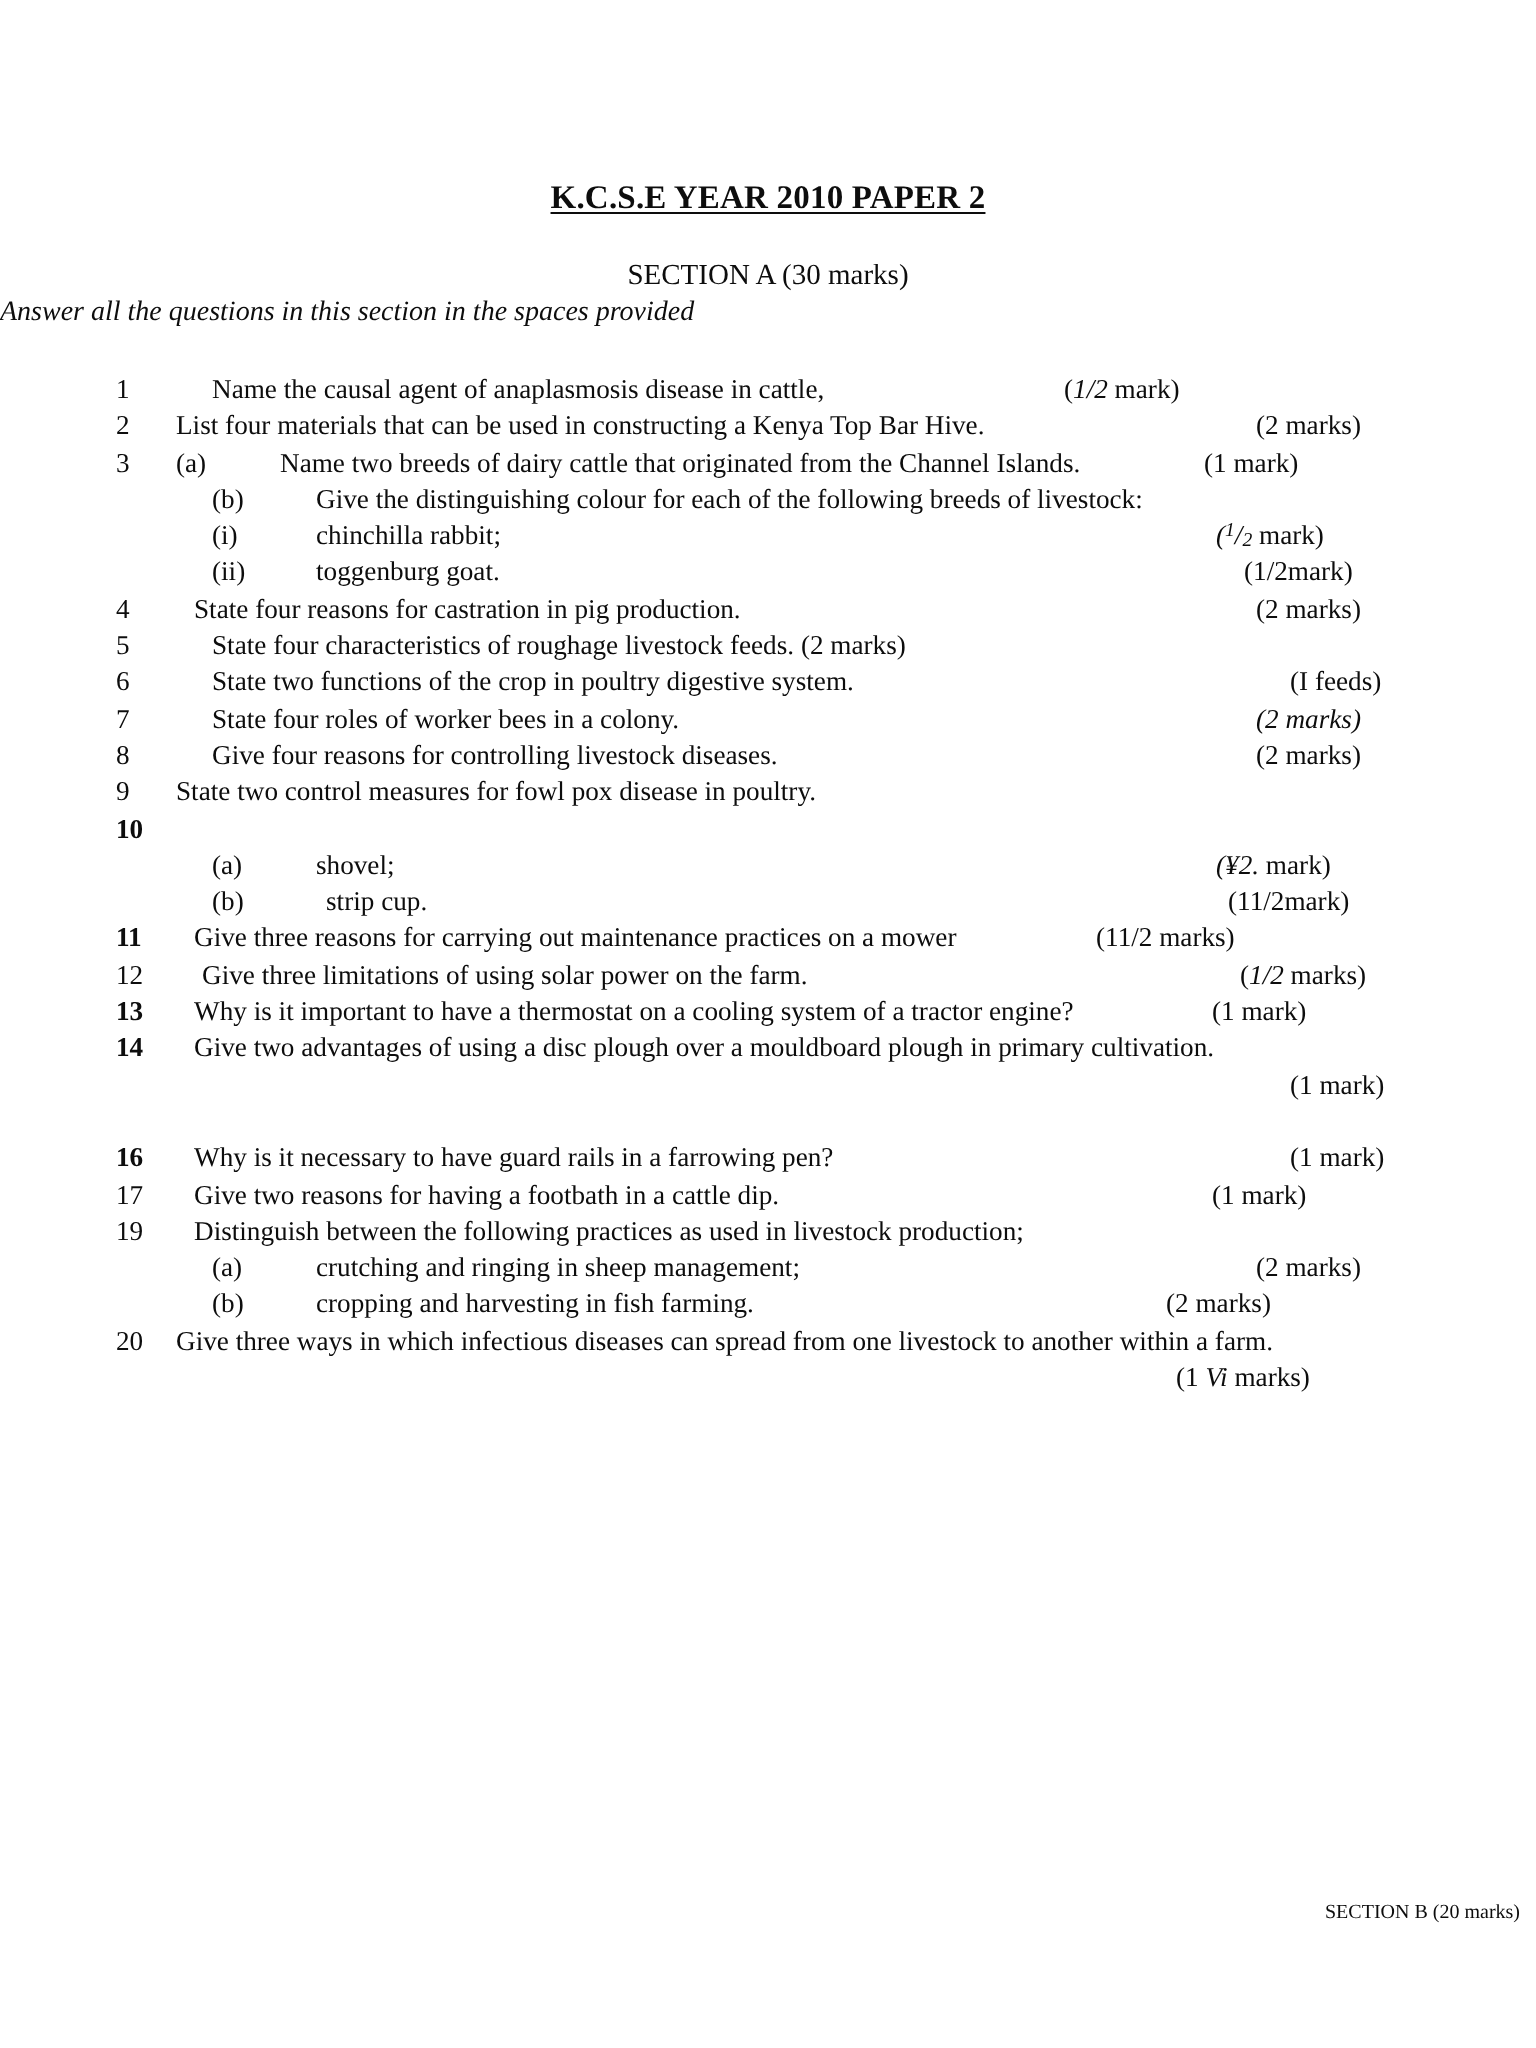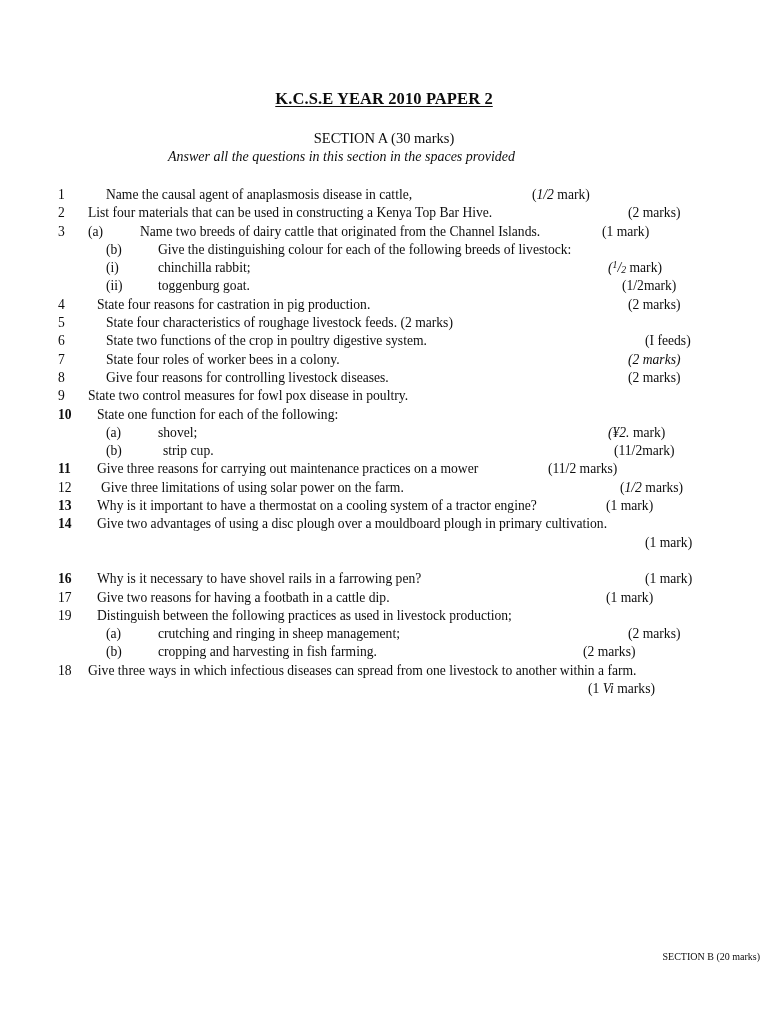--- a/index.html
+++ b/index.html
@@ -45,21 +45,20 @@
     left: 0;
     width: 768px;
     text-align: center;
     font-size: 14.5px;
   }
   .section-a-sub {
     position: absolute;
     top: 149px;
     left: 0;
     width: 683px;
-    text-align: center;
     font-size: 14px;
     font-style: italic;
   }
 
   
   .qlist {
     position: absolute;
     top: 186px;
     left: 0;
     width: 768px;
@@ -200,21 +199,20 @@
       <span class="mk" style="left:628px">(2 marks)</span>
     </div>
 
     <div class="row">
       <span class="num">9</span>
       <span class="txt" style="left:88px">State <b class="w">two</b> control measures for fowl pox disease in poultry.</span>
     </div>
 
     <div class="row">
       <span class="num b">10</span>
-      <span class="txt" style="left:97px">State <b class="w">one</b> function for each of the following:</span>
     </div>
 
     <div class="row">
       <span class="txt" style="left:106px">(a)</span>
       <span class="txt" style="left:158px">shovel;</span>
       <span class="mk" style="left:608px"><i class="w">(¥2.</i> mark)</span>
     </div>
 
     <div class="row">
       <span class="txt" style="left:106px">(b)</span>
@@ -247,21 +245,21 @@
 
     <div class="row">
       <span class="mk" style="left:645px">(1 mark)</span>
     </div>
 
     <div class="row"></div>
 
 
     <div class="row">
       <span class="num b">16</span>
-      <span class="txt" style="left:97px">Why is it necessary to have shovel rails in a farrowing pen?</span>
+      <span class="txt" style="left:97px">Why is it necessary to have guard rails in a farrowing pen?</span>
       <span class="mk" style="left:645px">(1 mark)</span>
     </div>
 
     <div class="row">
       <span class="num">17</span>
       <span class="txt" style="left:97px">Give <b class="w">two</b> reasons for having a footbath in a cattle dip.</span>
       <span class="mk" style="left:606px">(1 mark)</span>
     </div>
 
     <div class="row">
@@ -275,21 +273,21 @@
       <span class="mk" style="left:628px">(2 marks)</span>
     </div>
 
     <div class="row">
       <span class="txt" style="left:106px">(b)</span>
       <span class="txt" style="left:158px">cropping and harvesting in fish farming.</span>
       <span class="mk" style="left:583px">(2 marks)</span>
     </div>
 
     <div class="row">
-      <span class="num">18</span>
+      <span class="num">20</span>
       <span class="txt" style="left:88px">Give three ways in which infectious diseases can spread from one livestock to another within a farm.</span>
     </div>
 
     <div class="row">
       <span class="mk" style="left:588px">(1 <i class="w">Vi</i> marks)</span>
     </div>
 
   </div>
 
   <div class="section-b">SECTION B (20 marks)</div>

